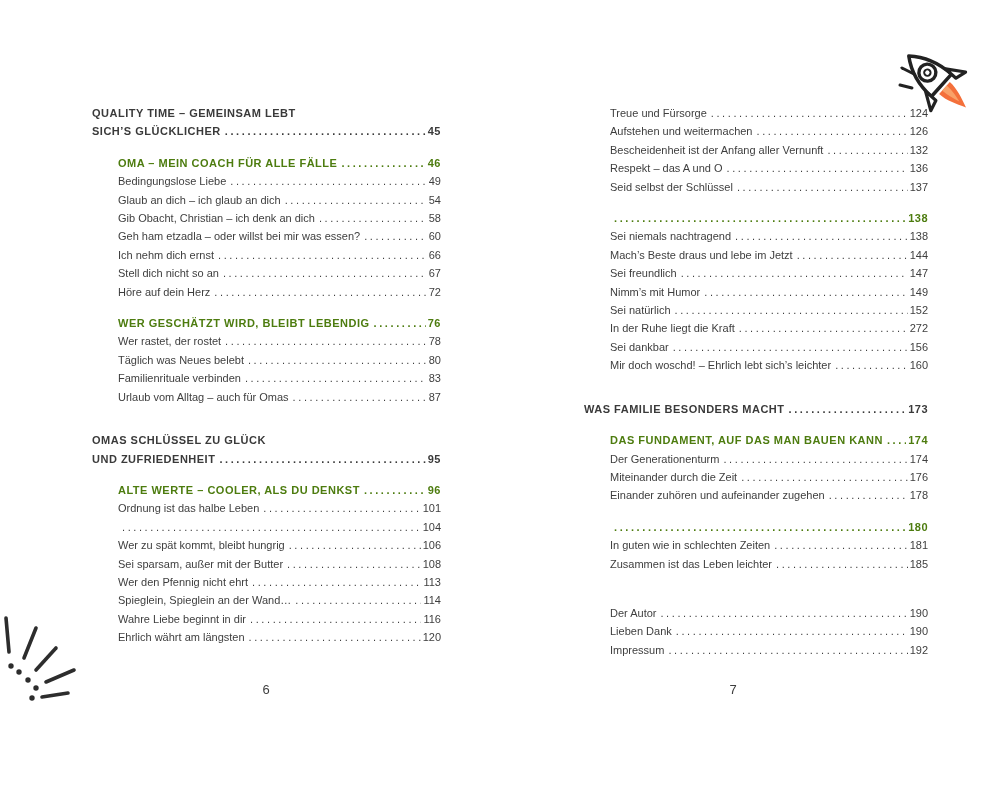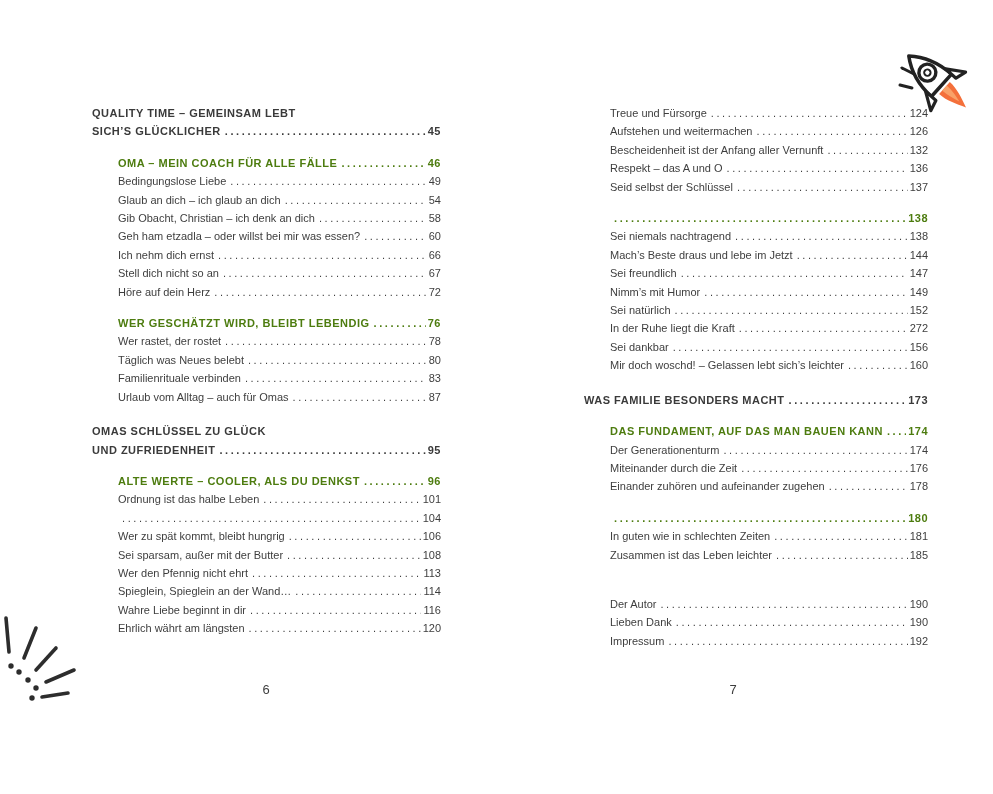--- a/index.html
+++ b/index.html
@@ -23,21 +23,21 @@
   .dots {
     flex: 1 1 10px; min-width: 6px;
     overflow: hidden; white-space: nowrap;
     letter-spacing: 2.6px;
     margin: 0 2px 0 4px;
   }
   .pagenum { flex: 0 0 auto; text-align: right; }
 
   .part {
     font-weight: bold; color: #3a3a3a;
-    letter-spacing: 0.5px; margin-top: 16px;
+    letter-spacing: 0.5px; margin-top: 25px;
   }
   .chapter {
     font-weight: bold; color: #4d7c0f;
     letter-spacing: 0.5px; margin-top: 13px; padding-left: 26px;
   }
   .entry { padding-left: 26px; }
   .gap { margin-top: 31px; }
   .col > .block:first-child { margin-top: 0; }
 
   .folio {
@@ -347,21 +347,21 @@
       </div>
       <div class="block entry">
         <div class="row">
           <span class="title">Sei dankbar</span>
           <span class="dots">............................................................................................................................................</span>
           <span class="pagenum">156</span>
         </div>
       </div>
       <div class="block entry">
         <div class="row">
-          <span class="title">Mir doch woschd! – Gelassen lebt sich’s leichter</span>
+          <span class="title">Mir doch woschd! – Ehrlich lebt sich’s leichter</span>
           <span class="dots">............................................................................................................................................</span>
           <span class="pagenum">160</span>
         </div>
       </div>
       <div class="block part">
         <div class="row">
           <span class="title">WAS FAMILIE BESONDERS MACHT</span>
           <span class="dots">............................................................................................................................................</span>
           <span class="pagenum">173</span>
         </div>

